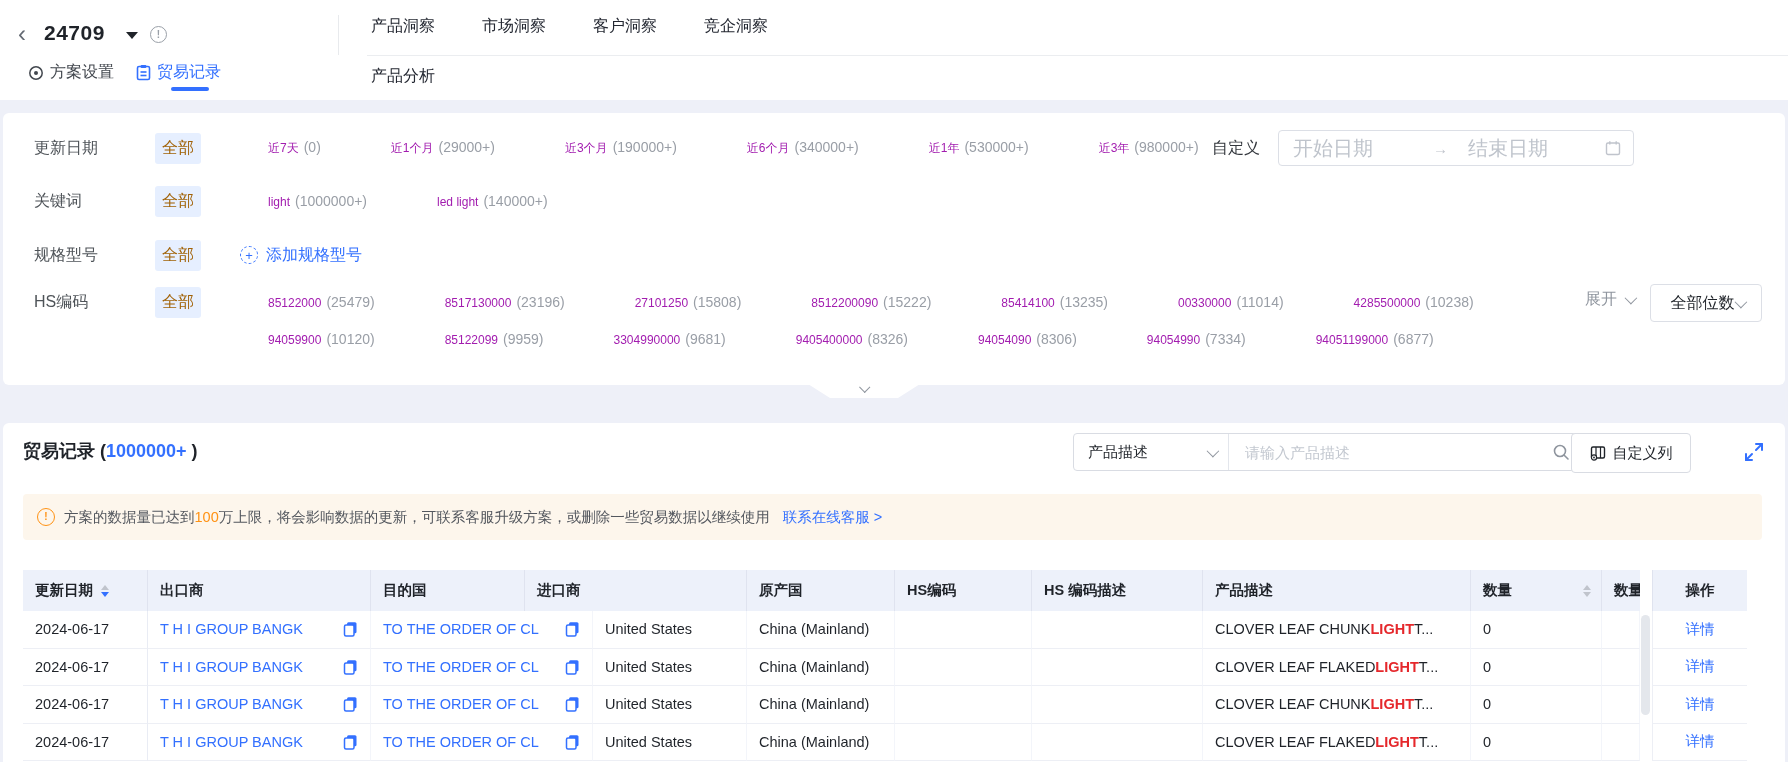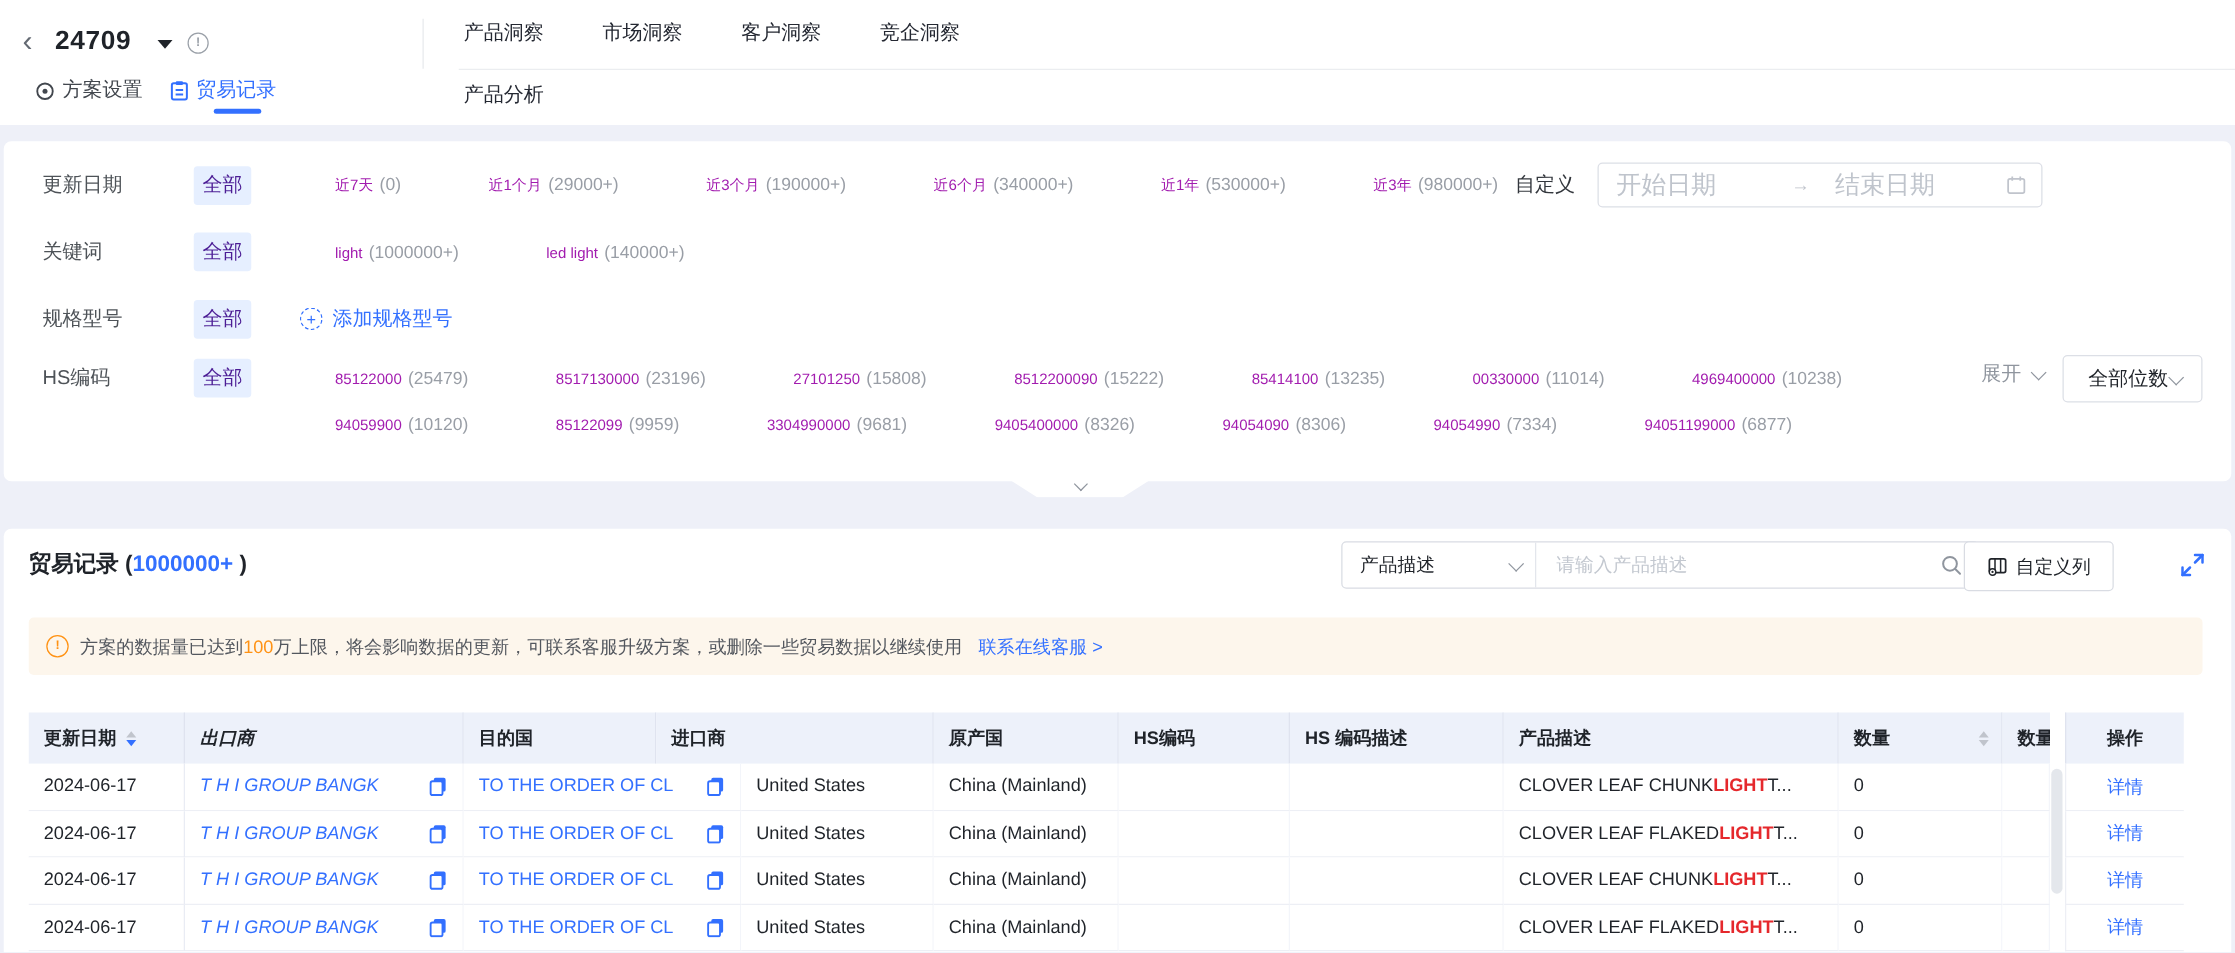--- a/index.html
+++ b/index.html
@@ -19,21 +19,21 @@
   .view-tabs{position:absolute;left:28px;top:62px;display:flex;gap:22px;font-size:16px;}
   .view-tab{display:flex;align-items:center;gap:6px;color:#42474e;cursor:pointer;}
   .view-tab.active{color:#3370ff;}
   .active-underline{position:absolute;left:171px;top:87px;width:38px;height:4px;border-radius:2px;background:#3370ff;}
   .secondary-tab{position:absolute;left:371px;top:66px;font-size:16px;color:#242832;cursor:pointer;}
 
   
   .panel1{position:absolute;left:3px;right:3px;top:113px;height:272px;background:#fff;border-radius:6px;}
   .f-row{position:absolute;left:0;right:0;height:36px;display:flex;align-items:center;}
   .f-label{position:absolute;left:31px;width:110px;font-size:16px;color:#4e5358;}
-  .f-chip{position:absolute;left:152px;width:46px;height:31px;background:#e6efff;color:#4c1d95;font-size:16px;border-radius:3px;display:flex;align-items:center;justify-content:center;cursor:pointer;}
+  .f-chip{position:absolute;left:152px;width:46px;height:31px;background:#e6efff;color:#a16207;font-size:16px;border-radius:3px;display:flex;align-items:center;justify-content:center;cursor:pointer;}
   .f-opts{position:absolute;left:237px;display:flex;align-items:center;gap:42px;white-space:nowrap;}
   .f-opt{cursor:pointer;display:flex;align-items:baseline;}
   .f-opt .t{font-size:12px;color:#a21caf;margin-left:28px;}
   .f-opt .c{font-size:14px;color:#999ea6;margin-left:5px;}
   .custom-group{position:absolute;left:1209px;top:0;height:36px;display:flex;align-items:center;}
   .custom-label{font-size:16px;color:#33373d;cursor:pointer;}
   .date-box{margin-left:18px;width:356px;height:36px;border:1px solid #dcdfe6;border-radius:4px;background:#fff;display:flex;align-items:center;padding:0 12px;box-sizing:border-box;}
   .date-box input{border:none;outline:none;width:108px;font-size:20px;color:#33373d;font-family:inherit;background:transparent;}
   .date-box input::placeholder{color:#bfc4cc;}
   .date-arrow{color:#c0c4cc;font-size:15px;margin:0 18px 0 30px;}
@@ -63,21 +63,21 @@
   .banner{position:absolute;left:20px;right:23px;top:71px;height:46px;background:#fdf6ec;border-radius:4px;display:flex;align-items:center;padding:0 14px;box-sizing:border-box;gap:9px;font-size:14.5px;color:#53575e;}
   .warn-ic{width:16px;height:16px;border:1.4px solid #ff9214;border-radius:50%;color:#ff9214;font-size:10px;line-height:16px;text-align:center;font-weight:bold;flex-shrink:0;}
   .banner .hl{color:#ff9214;}
   .banner .lnk{color:#3370ff;cursor:pointer;margin-left:4px;}
 
   
   .tbl{position:absolute;left:20px;top:147px;width:1724px;}
   .tr{display:flex;}
   .th{height:41px;background:#edf1fa;display:flex;align-items:center;padding-left:12px;box-sizing:border-box;font-size:14.5px;font-weight:bold;color:#1f2329;border-right:1px solid #dfe3ef;overflow:hidden;white-space:nowrap;}
   .td{height:37.5px;display:flex;align-items:center;padding-left:12px;box-sizing:border-box;font-size:14.5px;color:#1f2329;border-bottom:1px solid #edeff5;border-right:1px solid #f3f5fa;background:#fff;overflow:hidden;white-space:nowrap;}
-  .c1{width:125px;}.c2{width:223px;font-style:italic;}.c3{width:222px;}.c4{width:154px;}.c5{width:148px;}
+  .c1{width:125px;}.c2{width:223px;}.c3{width:222px;}.c4{width:154px;}.c5{width:148px;}
   .c6{width:137px;}.c7{width:171px;}.c8{width:268px;}.c9{width:131px;}.c10{width:38px;}
   .csp{width:12px;}.c11{width:95px;}
   .th.c10{border-right:none;}
   .th.csp,.td.csp{background:#fff;border:none;padding:0;}
   .th.c11{border-right:none;border-left:1px solid #dfe3ef;justify-content:center;padding-left:0;}
   .td.c11{border-right:none;border-left:1px solid #edeff5;justify-content:center;padding-left:0;}
   .td.c1{border-right:1px solid #e9ecf4;}
   .th.c9{justify-content:space-between;padding-right:10px;}
   .link-cell{justify-content:space-between;padding-right:12px;}
   .cell-link{color:#3370ff;cursor:pointer;overflow:hidden;text-overflow:clip;white-space:nowrap;}
@@ -227,21 +227,21 @@
           </div>
         <div class="f-opt">
             <span class="t">85414100</span>
             <span class="c">(13235)</span>
           </div>
         <div class="f-opt">
             <span class="t">00330000</span>
             <span class="c">(11014)</span>
           </div>
         <div class="f-opt">
-            <span class="t">4969400000</span>
+            <span class="t">4285500000</span>
             <span class="c">(10238)</span>
           </div>
       </div>
     </div>
     <div class="f-row" style="top:208px;">
       <div class="f-opts">
         <div class="f-opt">
             <span class="t">94059900</span>
             <span class="c">(10120)</span>
           </div>

